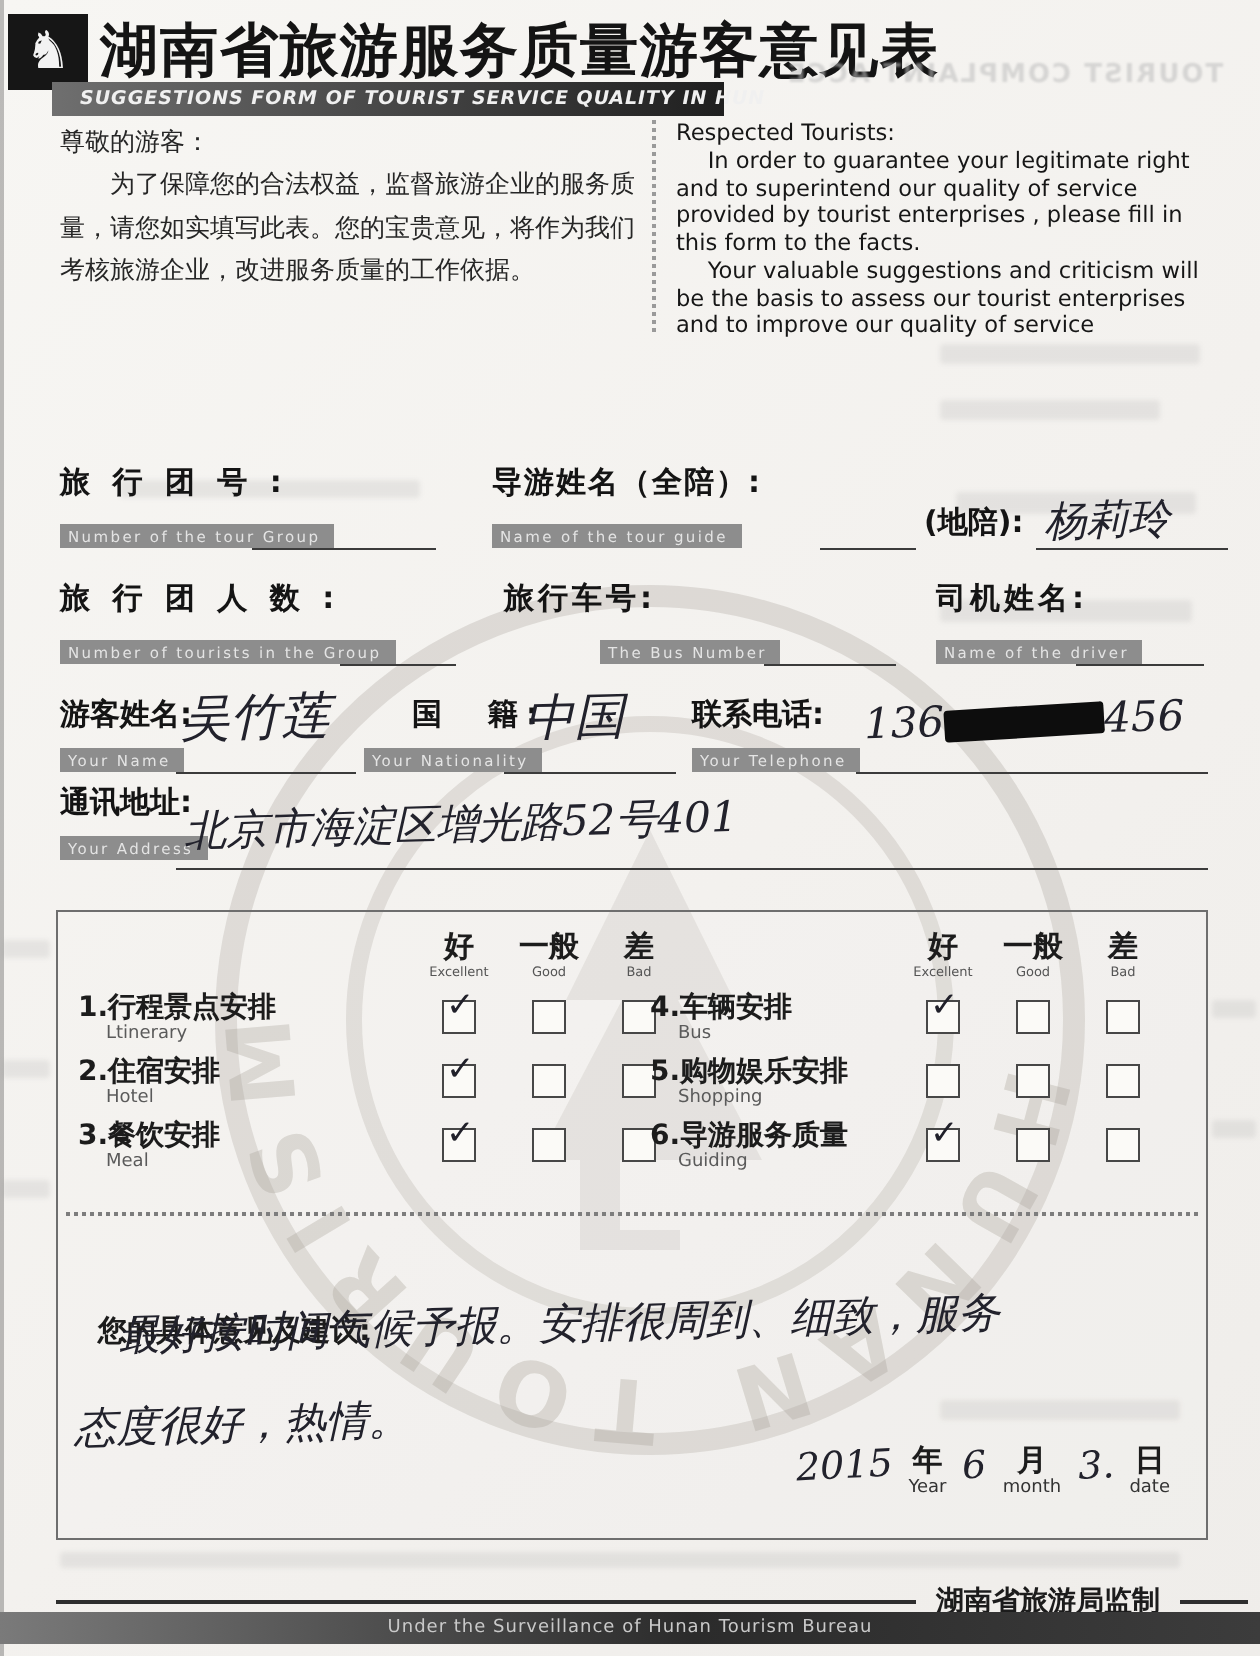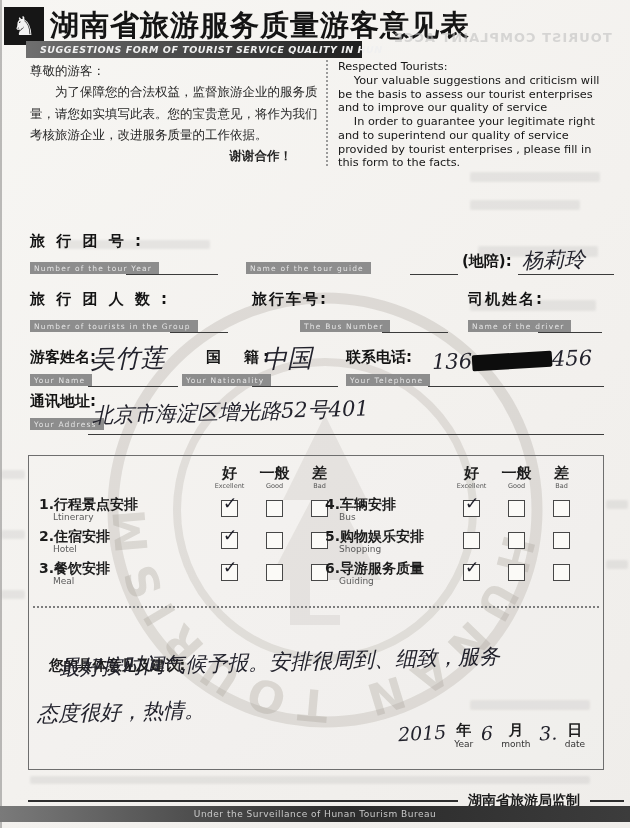--- a/index.html
+++ b/index.html
@@ -107,34 +107,34 @@
   <div class="title">湖南省旅游服务质量游客意见表</div>
   <div class="subbar">
     <span>SUGGESTIONS FORM OF TOURIST SERVICE QUALITY IN HUN</span>
   </div>
   <div class="mirror">TOURIST COMPLAINT ACCE</div>
 
   <div class="intro">
     <div class="intro-zh">
       <div>尊敬的游客：</div>
       <div class="indent">为了保障您的合法权益，监督旅游企业的服务质量，请您如实填写此表。您的宝贵意见，将作为我们考核旅游企业，改进服务质量的工作依据。</div>
-      <div class="closing">谢谢合作！</div>
     </div>
     <div class="intro-en">
       <p>Respected Tourists:</p>
+      <p class="ind">In order to guarantee your legitimate right and to superintend our quality of service provided by tourist enterprises , please fill in this form to the facts.</p>
       <p class="ind">Your valuable suggestions and criticism will be the basis to assess our tourist enterprises and to improve our quality of service</p>
-      <p class="ind">In order to guarantee your legitimate right and to superintend our quality of service provided by tourist enterprises , please fill in this form to the facts.</p>
     </div>
   </div>
 
 
   <div class="row" style="top:230px;height:54px;">
     <div class="lbl" style="position:absolute;left:0;top:2px;letter-spacing:3px;">旅 行 团 号 :</div>
-    <div style="position:absolute;left:0;top:26px;"><span class="graybar">Number of the tour Year</span></div>
+    <div style="position:absolute;left:0;top:26px;"><span class="graybar">Number of the tour Group</span></div>
     <div class="blank" style="left:96px;top:44px;width:92px;"></div>
+    <div class="lbl" style="position:absolute;left:216px;top:2px;letter-spacing:1px;">导游姓名（全陪）:</div>
     <div style="position:absolute;left:216px;top:26px;"><span class="graybar">Name of the tour guide</span></div>
     <div class="blank" style="left:380px;top:44px;width:48px;"></div>
     <div class="lbl" style="position:absolute;left:432px;top:22px;">(地陪):</div>
     <div class="blank" style="left:488px;top:44px;width:96px;"></div>
     <div class="hw" style="left:492px;top:16px;font-size:21px;">杨莉玲</div>
   </div>
 
   <div class="row" style="top:288px;height:54px;">
     <div class="lbl" style="position:absolute;left:0;top:2px;letter-spacing:3px;">旅 行 团 人 数 :</div>
     <div style="position:absolute;left:0;top:26px;"><span class="graybar">Number of tourists in the Group</span></div>

